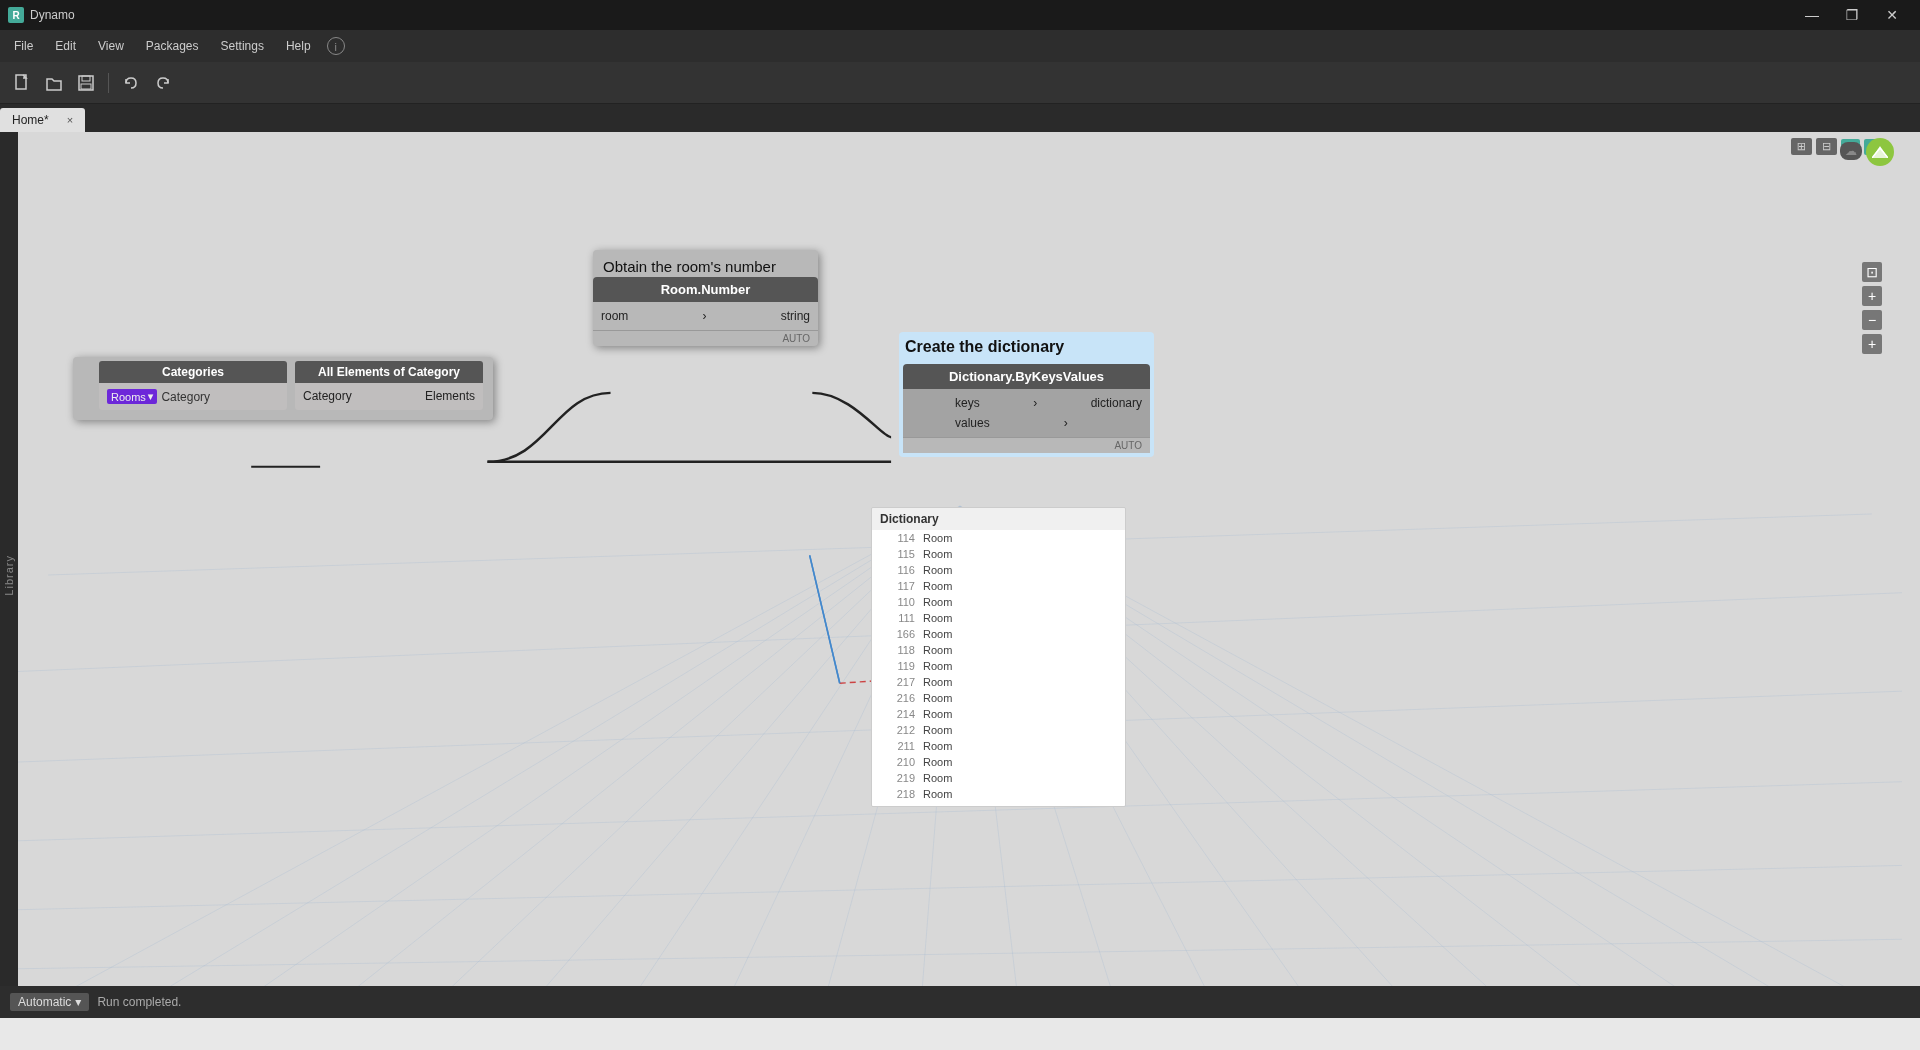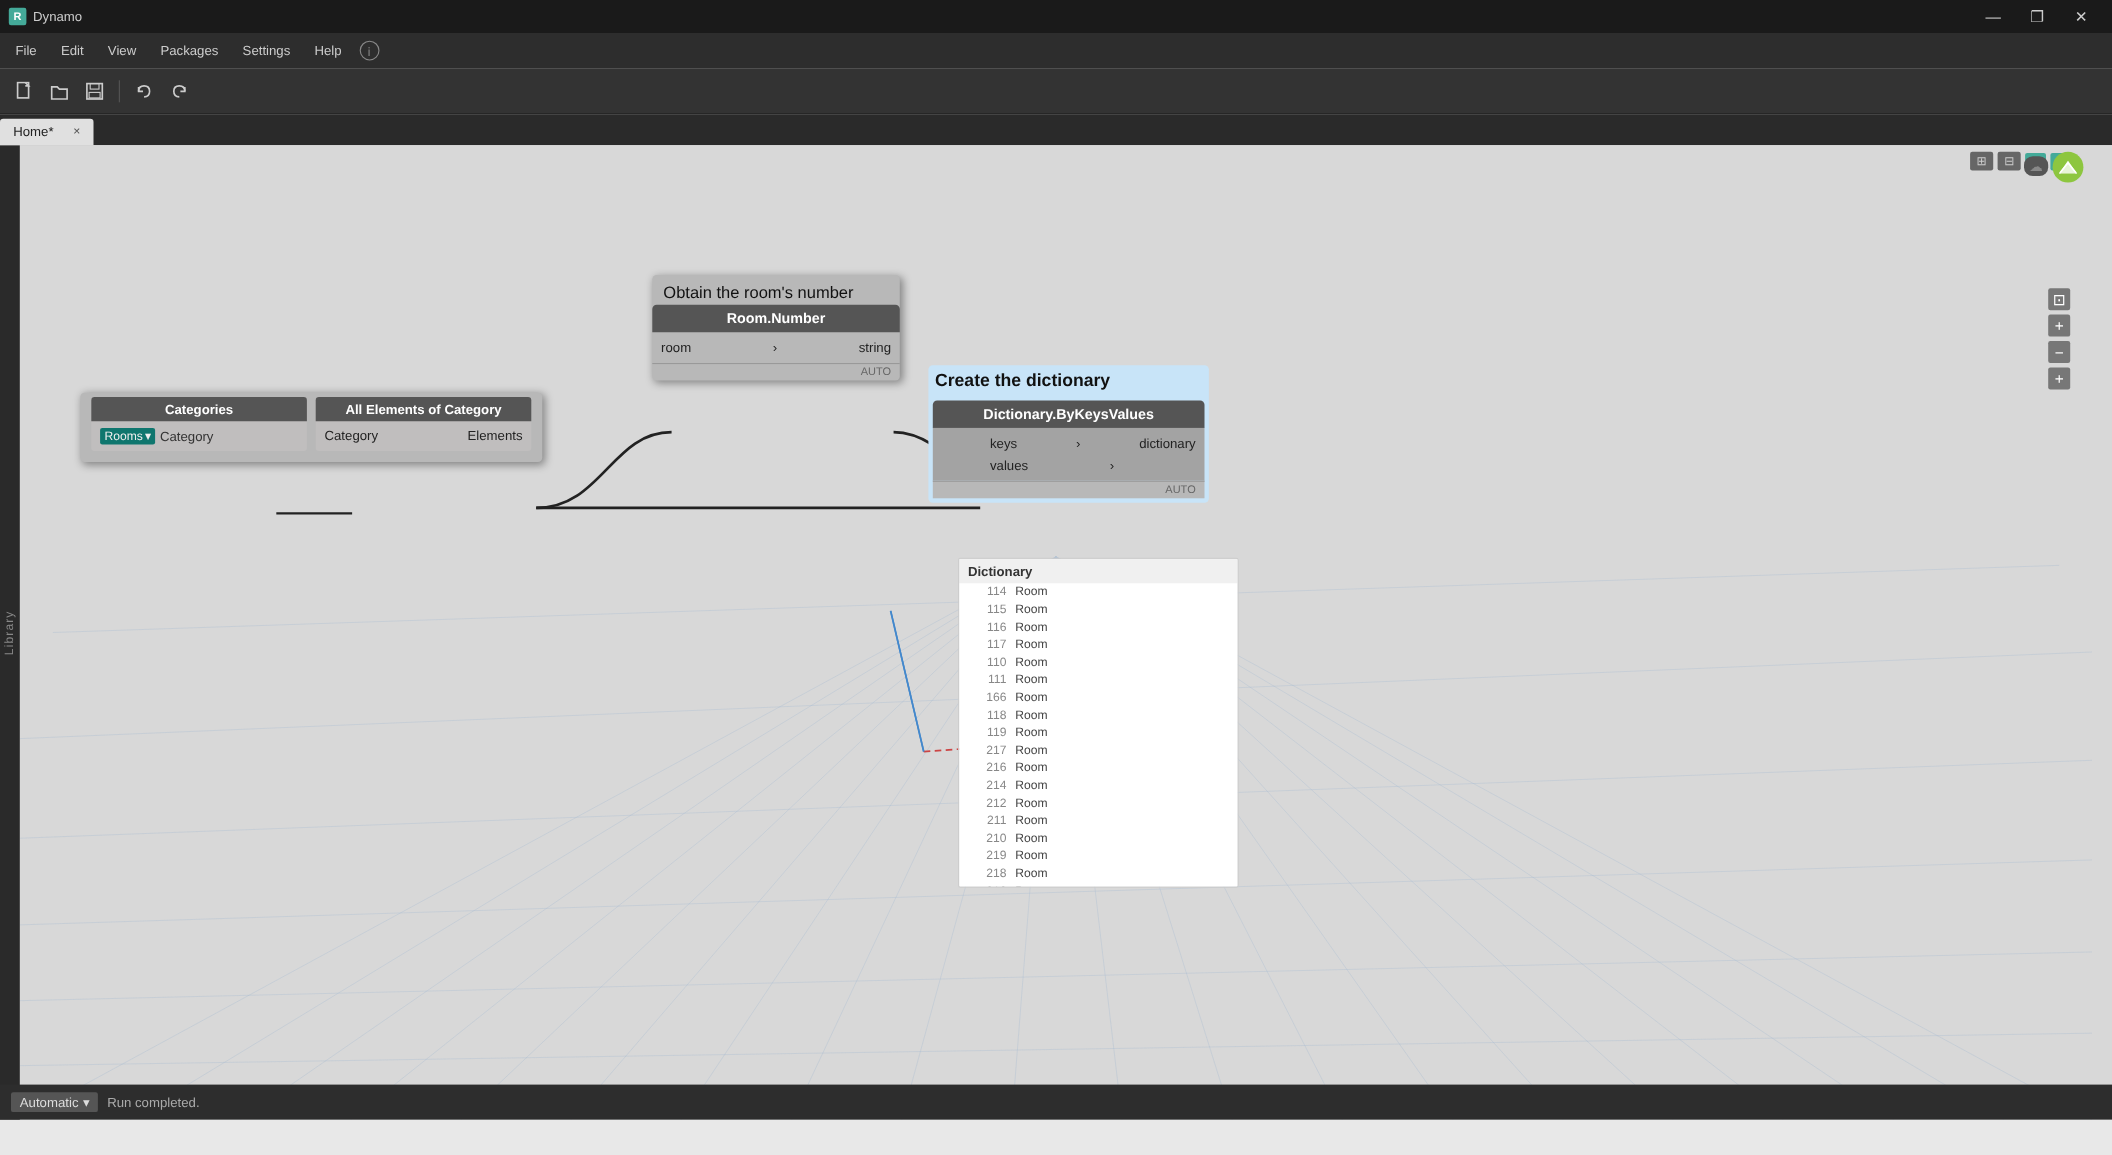--- a/index.html
+++ b/index.html
@@ -99,21 +99,21 @@
     .node-footer {
       text-align: right; padding: 2px 8px; font-size: 10px; color: #666;
       border-top: 1px solid #999;
     }
     .sub-header {
       background: #555; color: white; font-size: 12px; font-weight: bold;
       padding: 4px 8px; border-radius: 3px 3px 0 0; text-align: center;
     }
     .sub-body { padding: 4px 8px; }
     .sub-row { display: flex; align-items: center; gap: 4px; font-size: 12px; color: #222; padding: 2px 0; }
-    .dropdown-box { background: #0f766e; border-radius: 2px; padding: 1px 4px; font-size: 11px; color: #eee; display: flex; align-items: center; gap: 2px; }
+    .dropdown-box { background: #6d28d9; border-radius: 2px; padding: 1px 4px; font-size: 11px; color: #eee; display: flex; align-items: center; gap: 2px; }
 
     
     .dict-output {
       position: absolute; left: 850px; top: 370px; width: 255px;
       background: white; border: 1px solid #ccc; border-radius: 2px;
       font-size: 12px; overflow-y: auto; max-height: 300px;
     }
     .dict-header-row {
       padding: 4px 8px; font-size: 12px; color: #333; font-weight: bold; background: #f0f0f0;
     }
@@ -293,21 +293,21 @@
       <path d="M 220 340 C 260 340 265 340 290 340" stroke="#222" stroke-width="2" fill="none"></path>
 
       <path d="M 460 335 C 520 335 530 265 585 265" stroke="#222" stroke-width="2.5" fill="none"></path>
 
       <path d="M 790 265 C 830 265 860 310 870 310" stroke="#222" stroke-width="2.5" fill="none"></path>
 
       <path d="M 460 335 C 620 335 700 335 870 335" stroke="#222" stroke-width="2.5" fill="none"></path>
     </svg>
 
     <div class="node-card" style="left:55px; top:225px; width:420px; background:#b8b8b8; border-radius:4px;">
-      <div style="display:flex; gap:8px; padding:4px 10px 10px 10px;">
+      <div style="display:flex; gap:8px; padding:4px 10px 10px 10px;margin-left:16px;">
 
         <div style="background:#c0bebe; border-radius:3px; flex:1;">
           <div class="sub-header">Categories</div>
           <div class="sub-body">
             <div class="sub-row">
               <div class="dropdown-box">
                 <span>Rooms</span>
                 <span>▾</span>
               </div>
               <span style="font-size:12px; color:#333;">Category</span>
@@ -333,21 +333,21 @@
       <div class="node-ports">
         <div class="port-row">
           <span>room</span>
           <span>›</span>
           <span>string</span>
         </div>
       </div>
       <div class="node-footer">AUTO</div>
     </div>
 
-    <div style="position:absolute; left:826px; top:200px; width:255px;">
+    <div style="position:absolute; left:881px; top:200px; width:255px;">
       <div style="padding:6px 6px 4px 6px; font-size:16px; color:#111; font-weight:bold; background:#c8e4f8; border-radius:4px 4px 0 0;">Create the dictionary</div>
       <div style="background:#c8e4f8; padding:4px; border-radius:0 0 4px 4px;">
         <div class="node-header">Dictionary.ByKeysValues</div>
         <div class="node-ports" style="background:#a3a3a3;padding-left:44px;">
           <div class="port-row">
             <span>keys</span>
             <span>›</span>
             <span>dictionary</span>
           </div>
           <div class="port-row">

